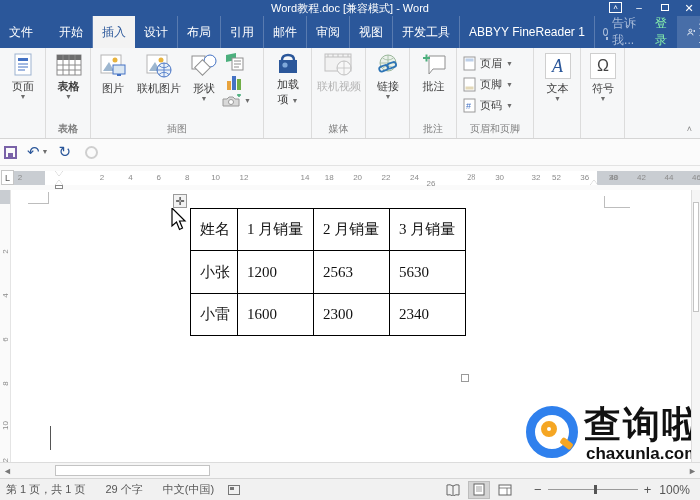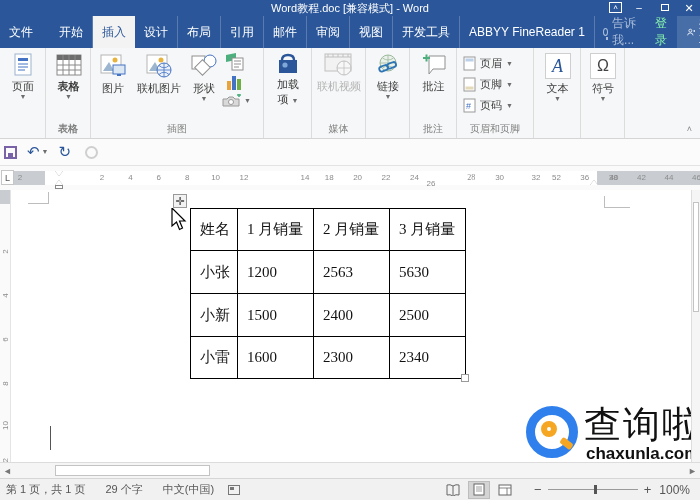--- a/index.html
+++ b/index.html
@@ -76,21 +76,21 @@
 
   #move-handle { left:173px; top:4px; width:14px; height:14px; background:#f2f2f2; border:1px solid #9a9a9a; color:#444; font-size:11px; line-height:12px; text-align:center; }
   #resize-handle { left:461px; top:184px; width:8px; height:8px; background:#fff; border:1px solid #9a9a9a; }
   #caret { left:50px; top:236px; width:1px; height:24px; background:#555; }
 
   
   #watermark { left:524px; top:212px; width:176px; height:66px; }
   #wm-ring { position:absolute; left:2px; top:4px; width:52px; height:52px; border:9px solid #2f80ed; border-radius:50%; }
   #wm-inner { position:absolute; left:17px; top:19px; width:16px; height:16px; border:6px solid #f5a623; border-radius:50%; background:#fff; }
   #wm-handle { position:absolute; left:36px; top:38px; width:13px; height:7px; background:#f5a623; border-radius:2px; transform:rotate(38deg); }
-  #wm-brand { position:absolute; left:60px; top:-2px; font-family:"Liberation Serif", serif; font-size:37px; font-weight:normal; color:#111; letter-spacing:2px; white-space:nowrap; }
+  #wm-brand { position:absolute; left:60px; top:-2px; font-family:"Liberation Serif", serif; font-size:37px; font-weight:bold; color:#111; letter-spacing:2px; white-space:nowrap; }
   #wm-domain { position:absolute; left:62px; top:42px; font-size:17px; font-weight:bold; color:#111; }
 
   
   #vscroll { left:691px; top:0px; width:9px; height:272px; background:#f5f5f5; border-left:1px solid #ddd; }
   #vthumb { position:absolute; left:1px; top:12px; width:6px; height:110px; background:#fff; border:1px solid #c3c3c3; }
 
   
   #hscroll { left:0; top:462px; width:700px; height:16px; background:#f5f5f5; border-top:1px solid #dcdcdc; }
   .harrow { position:absolute; top:3px; font-size:9px; color:#777; }
   #hthumb { position:absolute; left:55px; top:2px; width:155px; height:11px; background:#fff; border:1px solid #c3c3c3; }
@@ -403,26 +403,20 @@
       <td class="c1">1 月销量</td>
       <td class="c2">2 月销量</td>
       <td class="c3">3 月销量</td>
     </tr>
     <tr style="height:43px;">
       <td>小张</td>
       <td>1200</td>
       <td>2563</td>
       <td>5630</td>
     </tr>
-    <tr style="height:43px;">
-      <td>小新</td>
-      <td>1500</td>
-      <td>2400</td>
-      <td>2500</td>
-    </tr>
     <tr>
       <td>小雷</td>
       <td>1600</td>
       <td>2300</td>
       <td>2340</td>
     </tr>
   </tbody>
     </table>
 
   <div id="move-handle" class="abs">✛</div>

